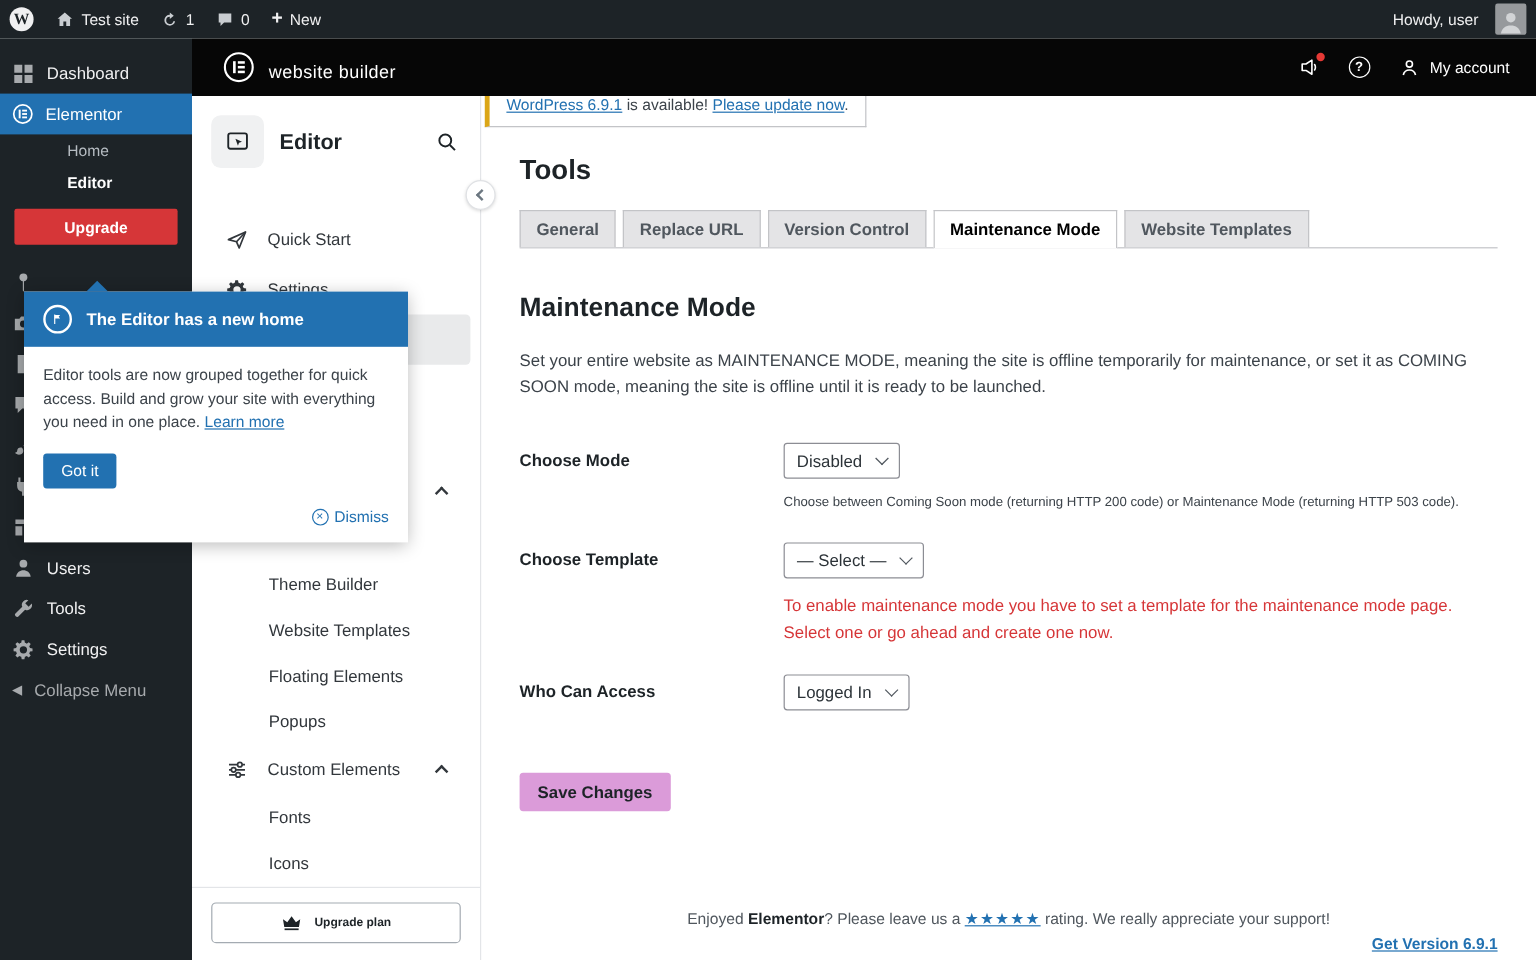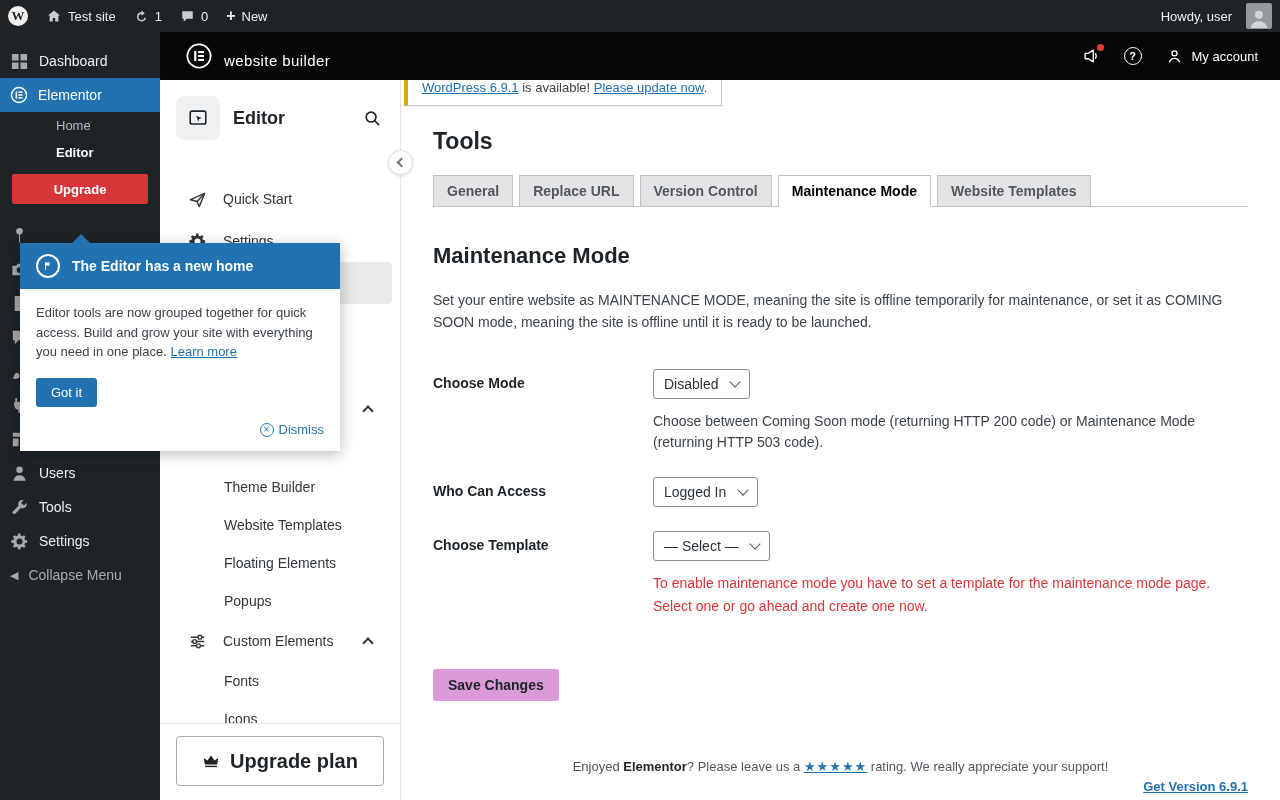--- a/index.html
+++ b/index.html
@@ -48,42 +48,42 @@
   .ep-nav{margin-top:38px}
   .ep-item{height:42px;display:flex;align-items:center;gap:16px;padding:0 18px 0 28px;font-size:14px;color:#32373c;cursor:pointer}
   .ep-item svg{flex:0 0 auto}
   .ep-item.highlighted{background:#e9eaeb;border-radius:4px;margin:0 8px;padding-left:20px}
   .ep-spacer{height:42px}
   .ep-sub-spacer{height:38px}
   .ep-sub{height:38px;display:flex;align-items:center;padding-left:64px;font-size:14px;color:#32373c;cursor:pointer}
   .chev{width:8px;height:8px;border-left:2px solid #32373c;border-top:2px solid #32373c;transform:rotate(45deg);margin-top:4px}
   .chev.right{margin-left:auto;margin-right:10px}
   .ep-footer{position:absolute;bottom:0;left:0;right:0;border-top:1px solid #e3e5e8;padding:12px 16px 14px;background:#fff}
-  .upgrade-plan{width:100%;height:50px;display:flex;align-items:center;justify-content:center;gap:10px;background:#fff;border:1px solid #a4abb2;border-radius:4px;font-size:20px;font-weight:600;color:#1d2327}
+  .upgrade-plan{width:100%;height:34px;display:flex;align-items:center;justify-content:center;gap:10px;background:#fff;border:1px solid #a4abb2;border-radius:4px;font-size:10px;font-weight:600;color:#1d2327}
   .collapse-handle{position:absolute;top:150px;left:388px;width:25px;height:25px;border-radius:50%;background:#fff;border:1px solid #dfe1e4;box-shadow:0 1px 3px rgba(0,0,0,.15);z-index:28;display:flex;align-items:center;justify-content:center;padding:0}
   .chev-left{width:7px;height:7px;border-left:2px solid #6c7781;border-bottom:2px solid #6c7781;transform:rotate(45deg);margin-left:2px}
 
   
   .content{position:absolute;top:80px;left:401px;width:879px;height:720px;background:#fff;overflow:hidden;padding:0 32px}
   .notice{display:inline-block;margin:-14px 0 0 -29px;background:#fff;border:1px solid #c3c4c7;border-left:4px solid var(--notice-yellow,#dba617);box-shadow:0 1px 1px rgba(0,0,0,.04);padding:10px 14px;font-size:13px;color:#3c434a}
   .notice a{color:var(--accent-blue,#2271b1);text-decoration:underline}
   .page-title{display:block;margin-top:22px;font-size:23px;font-weight:600;color:#1d2327}
   .tabs{display:flex;align-items:flex-end;gap:6px;margin-top:20px;border-bottom:1px solid #c3c4c7}
   .tab{display:inline-block;padding:7px 13px;font-size:14px;font-weight:600;color:#50575e;background:#e4e4e6;border:1px solid #c3c4c7;border-bottom:none;text-decoration:none}
   .tab.active{background:#fff;color:#000;border-bottom:1px solid #fff;margin-bottom:-1px;position:relative}
   .section-title{margin-top:36px;font-size:22px;font-weight:700;color:#1d2327}
   .intro{margin-top:21px;font-size:14px;line-height:1.55;color:#3c434a;max-width:820px}
   .form{margin-top:24px}
   .frow{display:flex;padding:12px 0}
   .fth{flex:0 0 220px;font-size:14px;font-weight:600;padding-top:6px;color:#1d2327}
   .ftd{flex:1}
   .selwrap{position:relative;display:inline-block}
   select{appearance:none;-webkit-appearance:none;-moz-appearance:none;border:1px solid #8c8d94;border-radius:3px;background:#fff;padding:5px 30px 5px 10px;font-size:14px;color:#2c3338;font-family:inherit;cursor:pointer;min-height:30px}
   .selwrap::after{content:"";position:absolute;right:11px;top:50%;margin-top:-6px;width:7px;height:7px;border-right:1.8px solid #50575e;border-bottom:1.8px solid #50575e;transform:rotate(45deg);pointer-events:none}
-  .desc{margin-top:12px;font-size:14px;color:#3c434a;line-height:1.5;max-width:590px}
+  .desc{margin-top:12px;font-size:11px;color:#3c434a;line-height:1.5;max-width:590px}
   .warn{margin-top:12px;font-size:14px;color:var(--warning-red,#d63638);line-height:1.5}
   .warn.second{margin-top:2px}
   .save-btn{margin-top:40px;background:var(--save-pink,#db9bd9);color:#1d2327;border:none;border-radius:3px;padding:8px 15px;font-size:14px;font-weight:600}
   .rating{position:absolute;left:32px;right:32px;bottom:26px;text-align:center;font-size:13px;color:#50575e}
   .rating strong{color:#1d2327}
   .stars{color:var(--accent-blue,#2271b1);text-decoration:underline;letter-spacing:1px}
   .version-link{position:absolute;right:32px;bottom:6px;font-size:13px;color:var(--accent-blue,#2271b1);text-decoration:underline;font-weight:600}
 
   
   .popup{position:absolute;left:20px;top:243px;width:320px;background:#fff;z-index:60;box-shadow:0 3px 14px rgba(0,0,0,.28)}
@@ -347,37 +347,37 @@
       <div class="frow">
         <div class="fth">Choose Mode</div>
         <div class="ftd">
           <span class="selwrap">
             <select><option>Disabled</option></select>
           </span>
           <p class="desc">Choose between Coming Soon mode (returning HTTP 200 code) or Maintenance Mode (returning HTTP 503 code).</p>
         </div>
       </div>
       <div class="frow">
-        <div class="fth">Who Can Access</div>
-        <div class="ftd">
-          <span class="selwrap">
-            <select><option>Logged In</option></select>
-          </span>
-        </div>
-      </div>
-      <div class="frow">
         <div class="fth">Choose Template</div>
         <div class="ftd">
           <span class="selwrap">
             <select><option>— Select —</option></select>
           </span>
           <p class="warn">To enable maintenance mode you have to set a template for the maintenance mode page.</p>
           <p class="warn second">Select one or go ahead and create one now.</p>
         </div>
       </div>
+      <div class="frow">
+        <div class="fth">Who Can Access</div>
+        <div class="ftd">
+          <span class="selwrap">
+            <select><option>Logged In</option></select>
+          </span>
+        </div>
+      </div>
     </div>
 
     <button class="save-btn">Save Changes</button>
 
     <div class="rating">
       <span>Enjoyed </span><strong>Elementor</strong><span>? Please leave us a </span><a class="stars">★★★★★</a><span> rating. We really appreciate your support!</span>
     </div>
     <a class="version-link">Get Version 6.9.1</a>
   </main>
 

